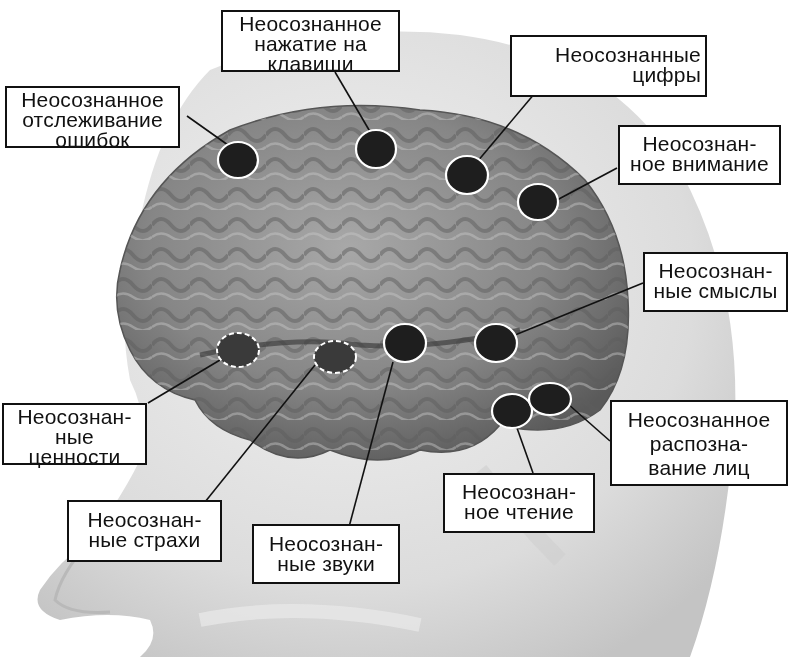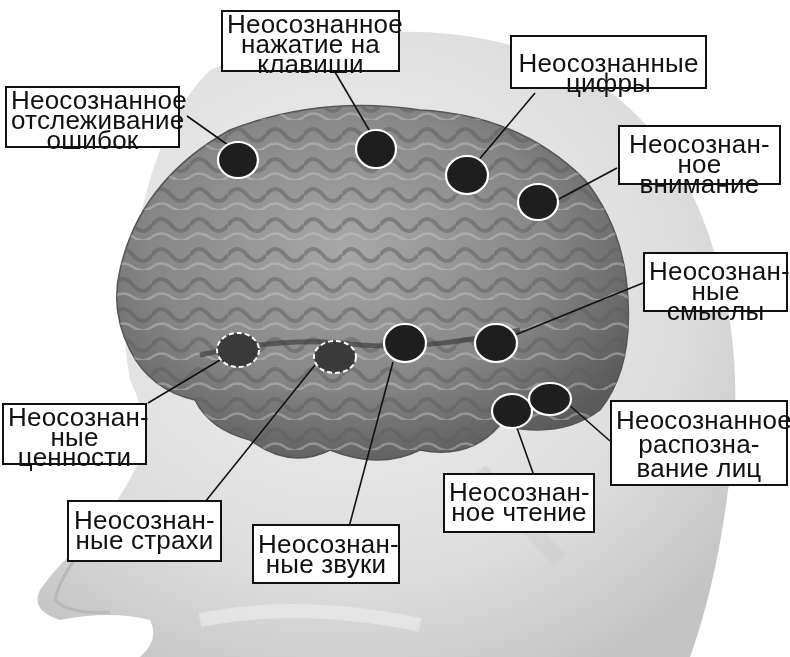--- a/index.html
+++ b/index.html
@@ -10,21 +10,21 @@
     background: #ffffff;
     font-family: "Liberation Sans", "DejaVu Sans", sans-serif;
   }
   #art { position: absolute; left: 0; top: 0; }
   .label {
     position: absolute;
     background: #ffffff;
     border: 2px solid #111;
     box-sizing: border-box;
     color: #111;
-    font-size: 26px;
+    font-size: 21px;
     line-height: 20px;
     text-align: center;
     padding: 2px 4px;
     white-space: pre-line;
     letter-spacing: 0.2px;
   }
 </style>
 </head>
 <body>
 
@@ -93,21 +93,21 @@
       <ellipse cx="550" cy="399" rx="21" ry="16" fill="#1e1e1e" stroke="#fff" stroke-width="2.2"></ellipse>
     </g>
   </svg>
 
   <div class="label" style="left:5px; top:86px; width:175px; height:62px;">Неосознанное
 отслеживание
 ошибок</div>
   <div class="label" style="left:221px; top:10px; width:179px; height:62px;">Неосознанное
 нажатие на
 клавиши</div>
-  <div class="label" style="left:510px; top:35px; width:197px; height:54px; padding-top:16px;">Неосознанные
+  <div class="label" style="left:510px; top:35px; width:197px; height:62px; padding-top:8px;text-align:right;">Неосознанные
 цифры</div>
   <div class="label" style="left:618px; top:125px; width:163px; height:60px; padding-top:7px;">Неосознан-
 ное внимание</div>
   <div class="label" style="left:643px; top:252px; width:145px; height:60px; padding-top:7px;">Неосознан-
 ные смыслы</div>
   <div class="label" style="left:2px; top:403px; width:145px; height:62px;">Неосознан-
 ные
 ценности</div>
   <div class="label" style="left:610px; top:400px; width:178px; height:86px; padding-top:6px; line-height:24px;">Неосознанное
 распозна-

